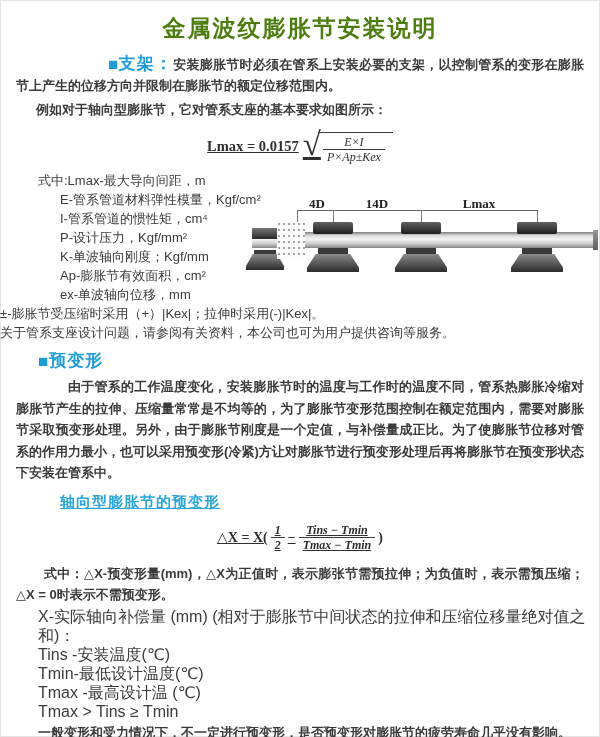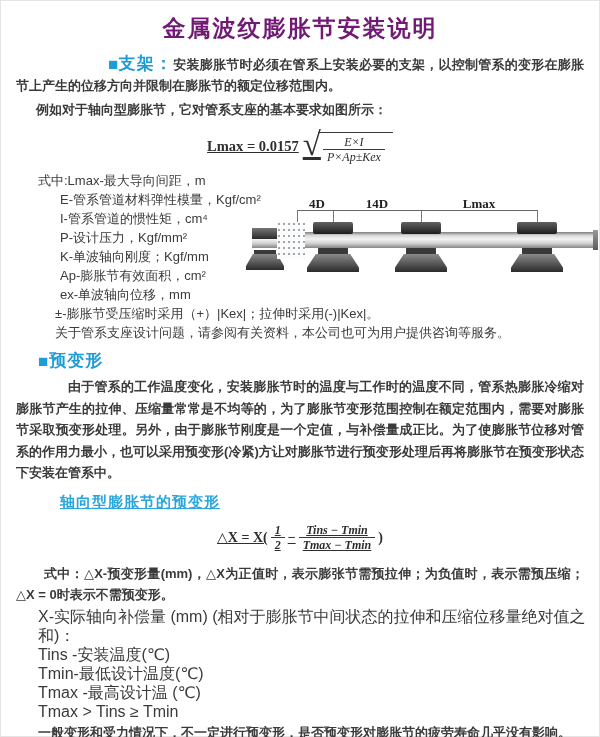--- a/index.html
+++ b/index.html
@@ -5,21 +5,21 @@
   * { margin:0; padding:0; box-sizing:border-box; }
   html,body { background:#ffffff; }
   .page {
     position:relative; width:600px; height:737px; background:#ffffff;
     font-family:"Liberation Sans","DejaVu Sans",sans-serif;
     color:#3a3a3a; overflow:hidden;
     box-shadow: inset 0 0 0 1px #e4e4e4;
   }
   .doc-title {
     padding-top:13px; text-align:center; font-size:23px; font-weight:bold;
-    color:#701a75; letter-spacing:2px;
+    color:#4d7c0f; letter-spacing:2px;
   }
   
   .para { margin:0 16px; font-size:13px; line-height:21px; text-align:justify; font-weight:600; }
   .support-para { margin-top:9px; text-indent:46px; }
   .sec-head-inline { font-size:17px; font-weight:bold; color:#1e9cd8; letter-spacing:1px; }
   .bullet { display:inline-block; color:#1e9cd8; font-size:17px; transform:translateY(1px); }
   .example-line { margin:5px 10px 0 36px; font-size:13px; font-weight:600; }
   
   .formula-row { display:flex; justify-content:center; align-items:center;
     font-family:"Liberation Serif","DejaVu Serif",serif; color:#2e2e2e;text-decoration:underline; }
@@ -29,21 +29,21 @@
   .rad-sign { font-size:33px; line-height:30px; font-weight:normal; margin-right:-3px; }
   .radicand { border-top:1.6px solid #3a3a3a; padding:2px 8px 0 5px; margin-top:3px; }
   .frac { display:inline-flex; flex-direction:column; align-items:center;
     font-size:12px; font-style:italic; line-height:14px; vertical-align:middle; }
   .frac .fnum { padding:0 4px; }
   .frac .fden { border-top:1px solid #3a3a3a; padding:0 4px; }
   
   .defs { margin-top:7px; font-size:13px; line-height:19px; font-weight:500; }
   .def-l1 { margin-left:38px; }
   .def-l2 { margin-left:60px; }
-  .def-l3 { margin-left:55px; }
+  .def-l3 { }
   
   .diagram { position:absolute; left:252px; top:196px; width:346px; height:96px; }
   .dim-label { position:absolute; top:0; transform:translateX(-50%); font-family:"Liberation Serif","DejaVu Serif",serif;
     font-weight:bold; font-size:13px; color:#222; }
   .dim-line { position:absolute; left:45px; top:14px; width:240px; border-top:1px solid #666; }
   .tick { position:absolute; top:14px; width:0; height:21px; border-left:1px solid #777; }
   .pipe { position:absolute; left:0; top:36px; width:346px; height:16px;
     background:linear-gradient(to bottom,#7e7e7e 0%,#d9d9d9 22%,#f4f4f4 45%,#cfcfcf 72%,#858585 100%); }
   .pipe-end { position:absolute; right:0; top:34px; width:5px; height:20px; background:linear-gradient(#9a9a9a,#5c5c5c); }
   .bellows { position:absolute; left:25px; top:26px; width:28px; height:37px; background-color:#fcfcfc;

